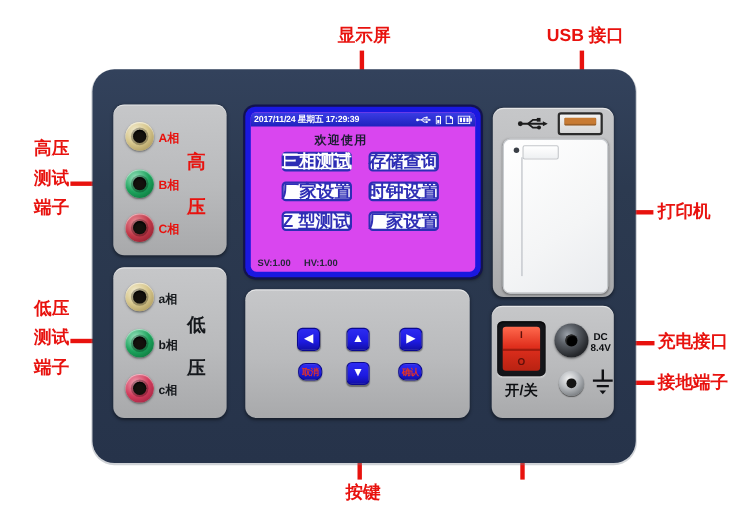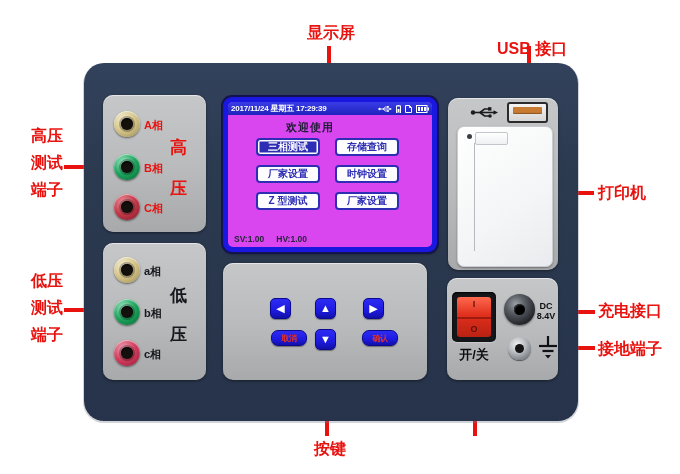--- a/index.html
+++ b/index.html
@@ -51,33 +51,33 @@
              color:#fff;font-size:8px;font-weight:bold;display:flex;align-items:center;
              padding:0 3px;box-sizing:border-box;letter-spacing:-.2px;}
   .sb-time{flex:0 0 auto;}
   .sb-icons{margin-left:auto;display:flex;align-items:center;gap:4px;}
   .sb-icons svg{display:block;}
   .screen-title{position:absolute;top:18px;left:0;right:40px;text-align:center;
                 font-size:11px;font-weight:bold;color:#1c1c32;letter-spacing:1px;}
   .menu-grid{position:absolute;left:28px;top:36px;display:grid;
              grid-template-columns:64px 64px;column-gap:15px;row-gap:9px;}
   .mbtn{height:18px;box-sizing:border-box;border:2px solid var(--menu-blue,#2e2eb5);border-radius:4px;
-        background:#fdfdff;color:var(--menu-blue,#2e2eb5);font-size:10px;font-weight:bold;
+        background:#fdfdff;color:var(--menu-blue,#2e2eb5);font-size:16px;font-weight:bold;
         display:flex;align-items:center;justify-content:center;white-space:nowrap;padding:0;
         font-family:inherit;cursor:pointer;}
   .mbtn.selected{background:var(--menu-blue,#2e2eb5);color:#fff;box-shadow:inset 0 0 0 1.5px #fff;}
   .screen-footer{position:absolute;left:6px;bottom:3px;font-size:8.5px;font-weight:bold;color:#26263a;}
   .screen-footer span{margin-right:12px;}
 
   
   .key{position:absolute;background:linear-gradient(180deg,#2d2bf2,var(--key-blue,#1d1ae0) 60%,#120fa8);
        border:1px solid #0a0990;display:flex;align-items:center;justify-content:center;color:#fff;
        box-shadow:0 1px 1px rgba(0,0,0,.4);cursor:pointer;padding:0;font-family:inherit;}
   .key.arrow{width:21px;height:21px;border-radius:5px;font-size:11px;line-height:1;}
-  .key.word{width:36px;height:16px;border-radius:7px;color:#e03327;font-size:8px;font-weight:bold;
+  .key.word{width:22px;height:16px;border-radius:7px;color:#e03327;font-size:8px;font-weight:bold;
             letter-spacing:-.5px;}
 
   
   .usb-symbol{position:absolute;left:22px;top:8px;}
   .usb-port{position:absolute;left:59px;top:4px;width:41px;height:21px;box-sizing:border-box;
             border:2px solid #2b2b2b;border-radius:3px;
             background:linear-gradient(180deg,#f4f4f4,#d6d6d6);}
   .usb-port::after{content:"";position:absolute;left:4px;right:4px;top:3px;height:7px;border-radius:1px;
             background:var(--usb-tongue-orange,#c87b33);box-shadow:inset 0 -1px 1px rgba(0,0,0,.3);}
   .printer-door{position:absolute;left:9px;top:28px;width:96px;height:141px;border-radius:7px;
@@ -113,21 +113,21 @@
   .gnd-icon{position:absolute;left:90px;top:57px;}
 </style>
 </head>
 <body>
 
 <div class="stage">
 
   <div class="co" style="left:307px;top:24px;">显示屏</div>
   <div class="cline" style="left:327px;top:46px;width:4px;height:51px;"></div>
 
-  <div class="co" style="left:497px;top:24px;margin-top:16px;">USB 接口</div>
+  <div class="co" style="left:497px;top:24px;">USB 接口</div>
   <div class="cline" style="left:527px;top:46px;width:4px;height:56px;"></div>
 
   <div class="co multi" style="left:31px;top:122px;">
     <div>高压</div>
     <div>测试</div>
     <div>端子</div>
   </div>
   <div class="cline" style="left:64px;top:165px;width:46px;height:4px;"></div>
 
   <div class="co multi" style="left:31px;top:267px;">

